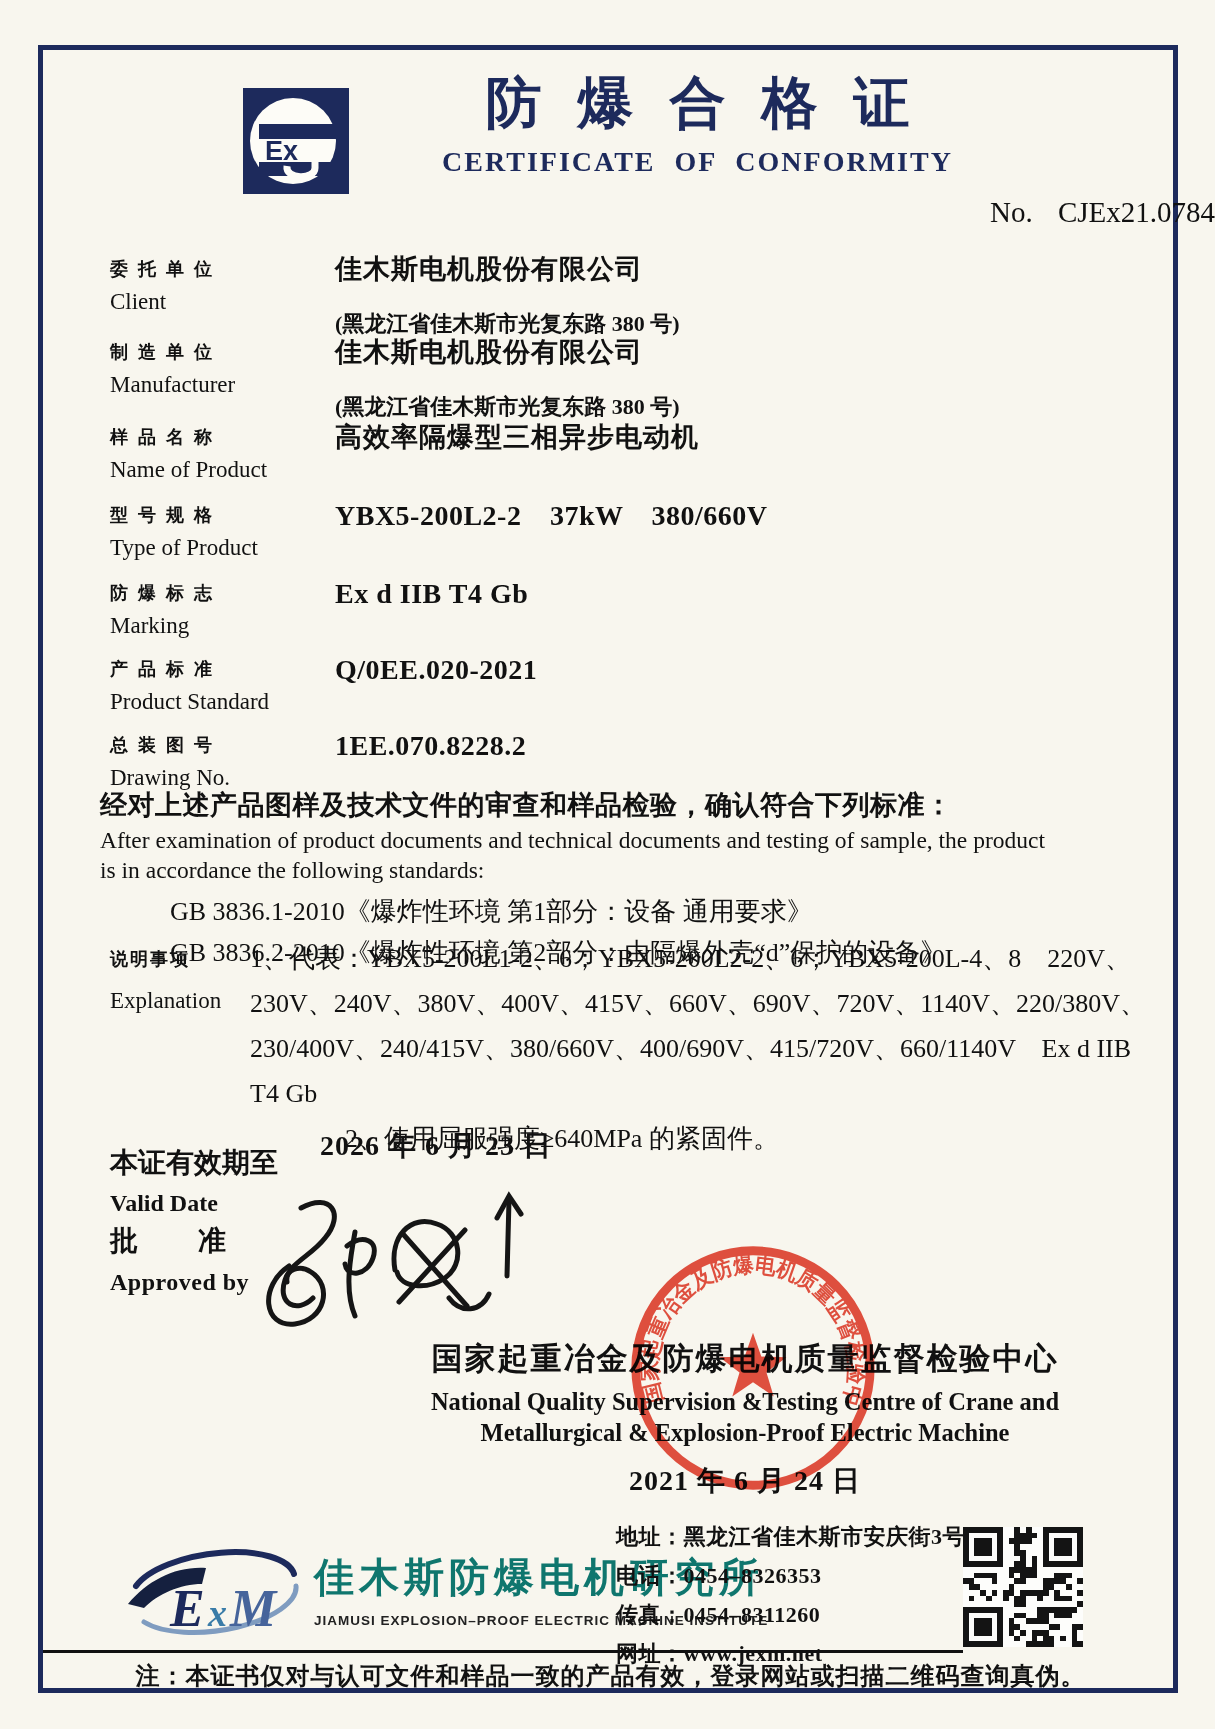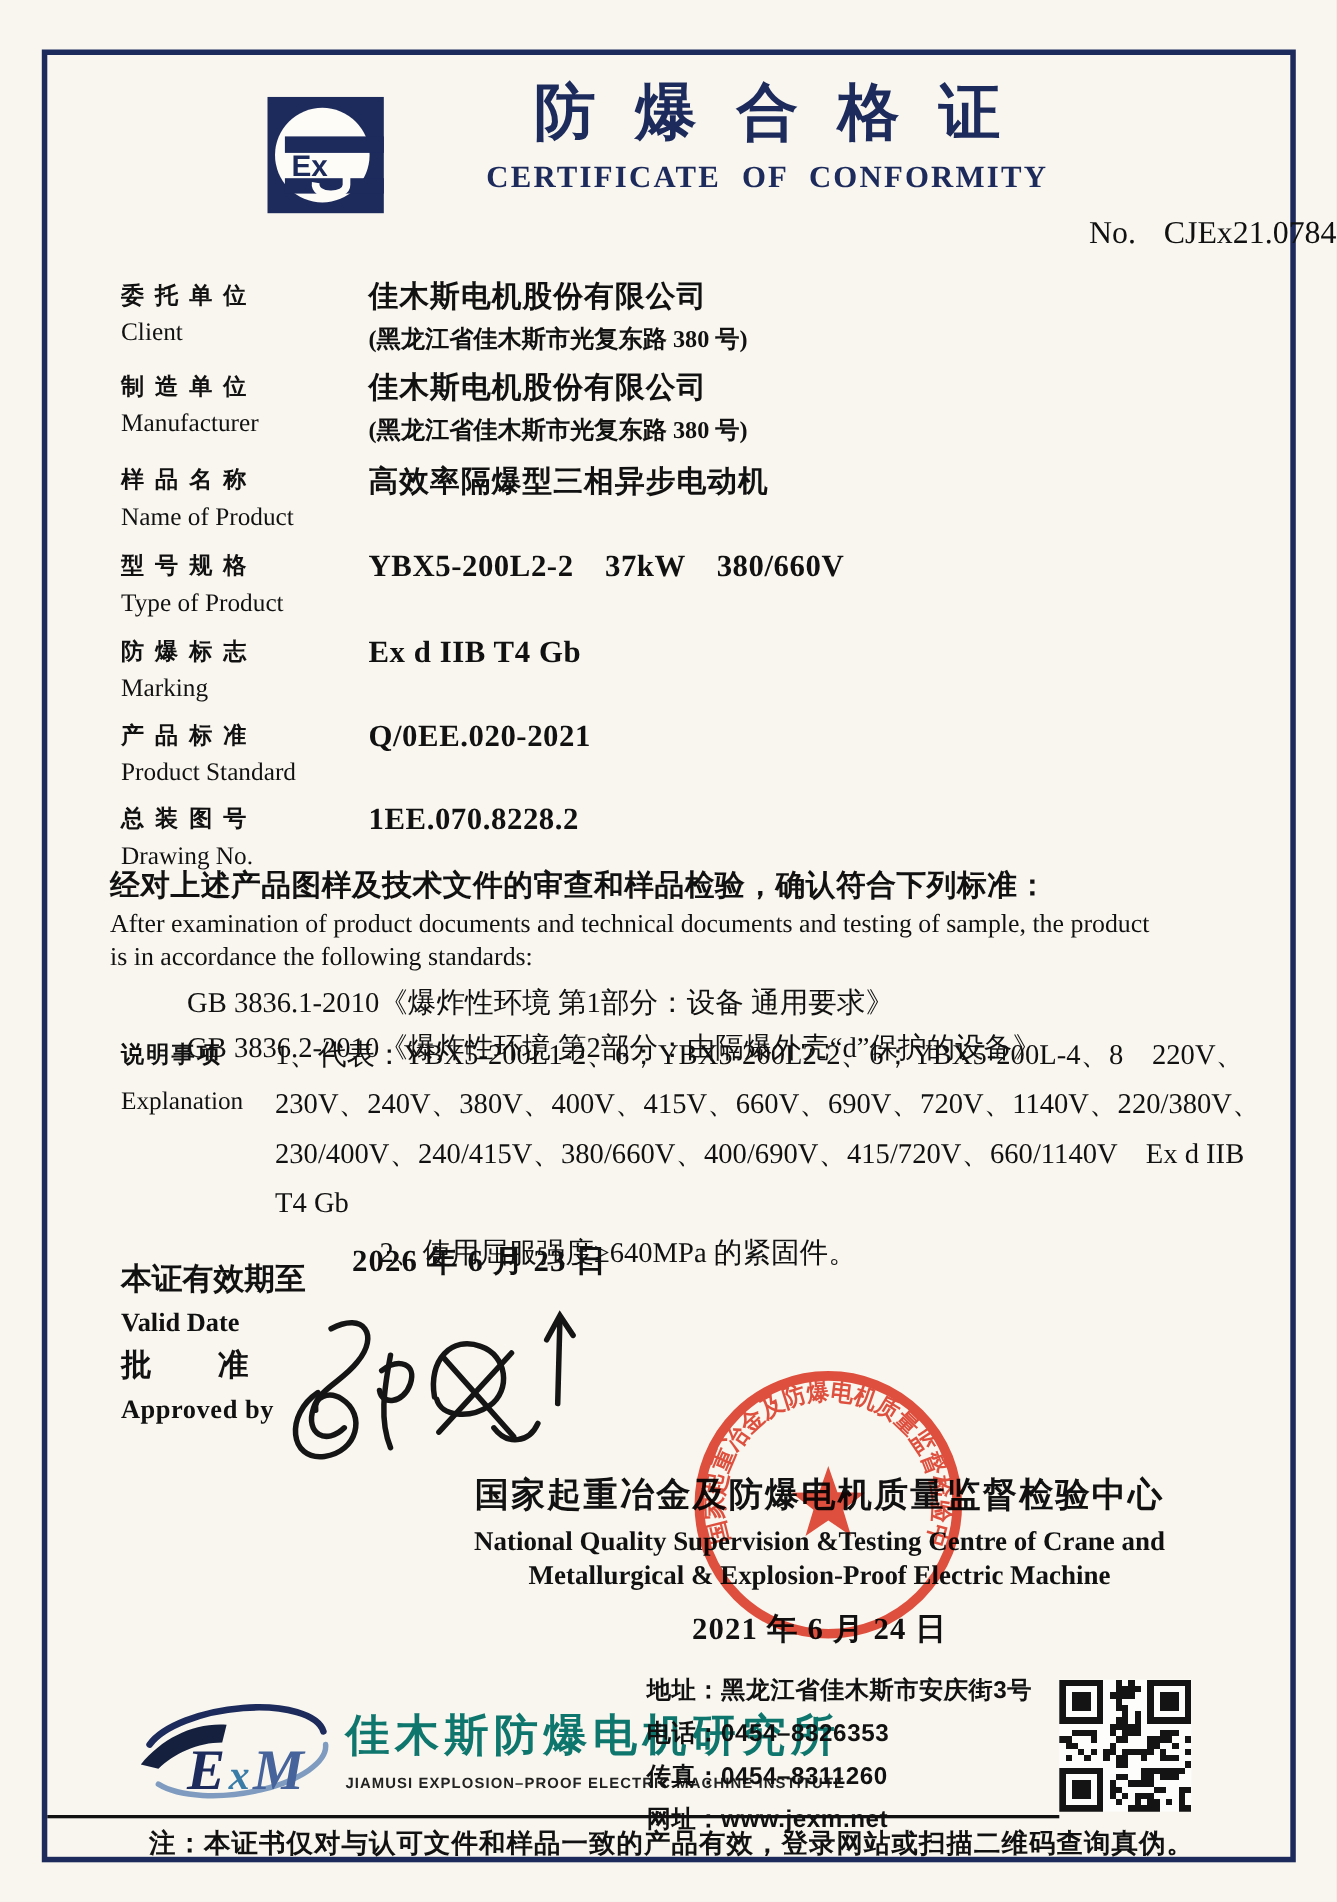--- a/index.html
+++ b/index.html
@@ -14,26 +14,26 @@
   .cert-title{display:inline-block;font-size:56px;font-weight:bold;color:#1d2a5c;
               letter-spacing:36px;margin-right:-36px;margin-left:180px;line-height:62px;}
   .cert-sub{left:0;top:146px;width:100%;text-align:center;}
   .cert-sub span{display:inline-block;margin-left:180px;font-size:28px;font-weight:bold;color:#1d2a5c;
               letter-spacing:2px;word-spacing:10px;}
   .cert-no{left:0;top:196px;width:100%;text-align:right;font-size:29px;color:#111;}
   .cert-no b{font-weight:normal;word-spacing:14px;}
 
   
   .row{position:absolute;left:110px;width:1000px;}
-  .lzh{font-family:"Liberation Sans","DejaVu Sans",sans-serif;font-weight:bold;font-size:21px;
+  .lzh{font-family:"Liberation Sans","DejaVu Sans",sans-serif;font-weight:bold;font-size:18px;
        letter-spacing:10px;color:#111;line-height:32px;}
   .len{font-size:23px;line-height:28px;margin-top:3px;}
   .val{position:absolute;left:225px;top:0;width:740px;}
   .vzh{font-weight:bold;font-size:27px;line-height:33px;letter-spacing:1px;}
-  .vaddr{font-size:22px;line-height:28px;margin-top:8px;font-weight:bold;}
+  .vaddr{font-size:22px;line-height:28px;margin-top:24px;font-weight:bold;}
   .vplain{font-size:28px;line-height:33px;font-weight:bold;letter-spacing:.5px;}
 
   
   .stmt{left:100px;top:788px;width:1012px;}
   .stmt-zh{font-family:"Liberation Sans","DejaVu Sans",sans-serif;font-weight:bold;font-size:27px;line-height:34px;letter-spacing:.5px;}
   .stmt-en{font-size:23.5px;line-height:30px;margin-top:3px;}
   .stmt-std{font-size:26px;line-height:45px;margin-left:70px;margin-top:4px;white-space:nowrap;}
 
   
   .expl-label{left:110px;top:943px;}
@@ -55,21 +55,21 @@
   .auth-zh{font-family:"Liberation Sans","DejaVu Sans",sans-serif;font-weight:bold;font-size:31px;letter-spacing:2px;}
   .auth-en{font-size:24.5px;font-weight:bold;line-height:31px;margin-top:6px;}
   .auth-date{font-size:28px;font-weight:bold;margin-top:14px;letter-spacing:1px;}
   .stamp{left:626px;top:1241px;width:254px;height:254px;opacity:.88;mix-blend-mode:multiply;}
 
   
   .f-logo{left:122px;top:1538px;width:186px;height:108px;}
   .f-inst{left:314px;top:1550px;}
   .f-inst-zh{font-family:"Liberation Sans","DejaVu Sans",sans-serif;font-weight:bold;font-size:40px;letter-spacing:5px;color:#0f766e;}
   .f-inst-en{font-family:"Liberation Sans","DejaVu Sans",sans-serif;font-weight:bold;font-size:13.5px;letter-spacing:1px;margin-top:8px;color:#222;}
-  .f-contact{left:588px;top:1522px;font-family:Liberation Sans, sans-serif;font-weight:bold;font-size:22px;}
+  .f-contact{left:616px;top:1522px;font-family:Liberation Serif, serif;font-weight:bold;font-size:22px;}
   .f-contact .cline{margin-bottom:9px;letter-spacing:.5px;}
   .qr{left:963px;top:1527px;width:120px;height:120px;background:#fdfdfb;}
   .rule{left:43px;top:1650px;width:920px;height:3px;background:#111;}
   .note{left:43px;top:1660px;width:1135px;text-align:center;
         font-family:"Liberation Sans","DejaVu Sans",sans-serif;font-weight:bold;font-size:24px;letter-spacing:1px;}
 </style>
 </head>
 <body>
 
 <div class="page">

